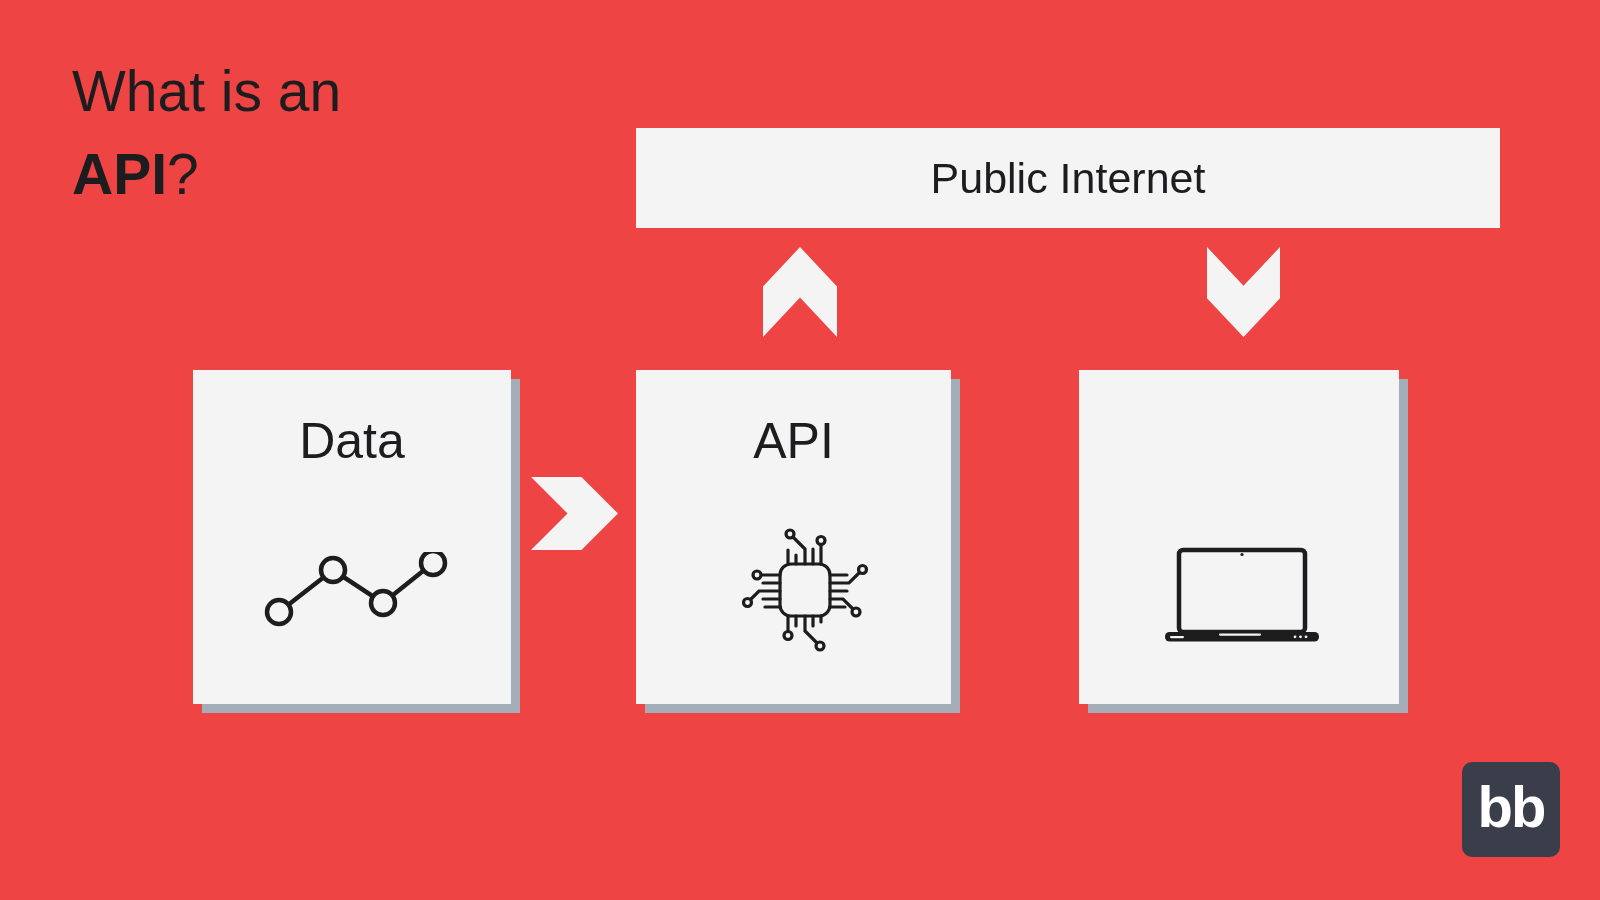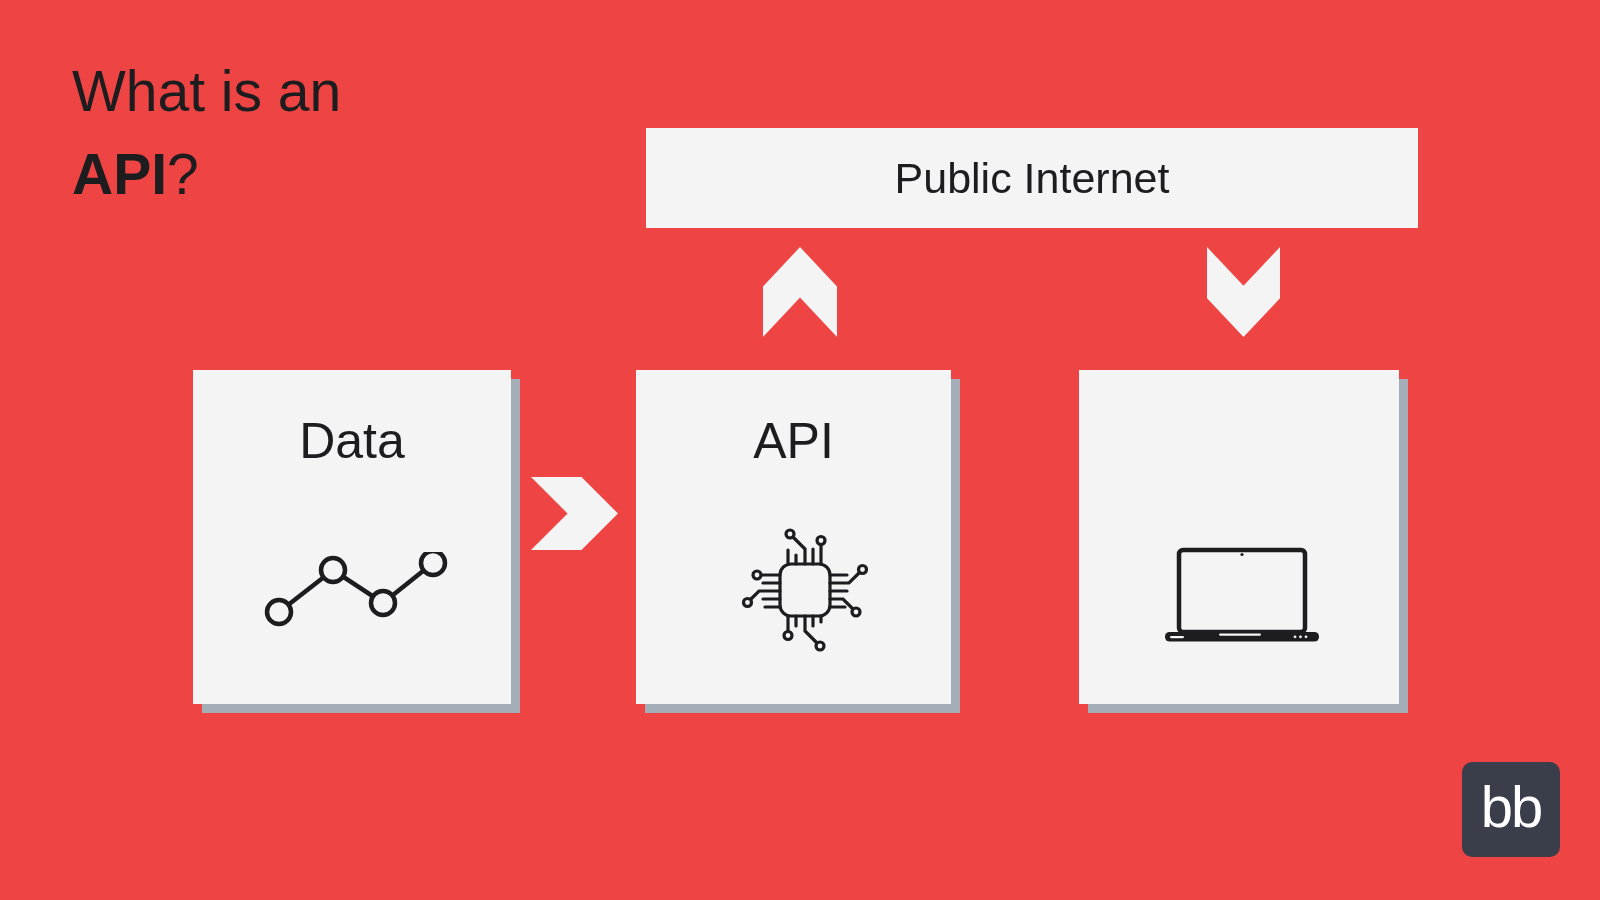--- a/index.html
+++ b/index.html
@@ -13,25 +13,24 @@
   }
   
   .title{
     position:absolute;left:72px;top:50px;
     font-size:57px;line-height:83px;
     font-weight:400;color:#1D1D1F;
   }
   .title .bold{font-weight:700;}
   
   .internet-bar{
-    position:absolute;left:636px;top:128px;width:772px;height:100px;
+    position:absolute;left:636px;top:128px;width:864px;height:100px;
     background:#F4F4F5;
     display:flex;align-items:center;justify-content:center;
     font-size:43px;
-    margin-left:10px;
   }
   
   .node{
     position:absolute;top:370px;height:334px;
     background:#F4F4F5;
     box-shadow:9px 9px 0 0 #A4AEB8;
   }
   .node-data{left:193px;width:318px;}
   .node-api{left:636px;width:315px;}
   .node-app{left:1079px;width:320px;}
@@ -55,21 +54,21 @@
   }
   .chevron-down{
     left:1207px;top:247px;width:73px;height:90px;
     clip-path:polygon(0 0,50% 43%,100% 0,100% 57%,50% 100%,0 57%);
   }
   
   .logo{
     position:absolute;left:1462px;top:762px;width:98px;height:95px;
     background:#3A3E4A;border-radius:10px;
     display:flex;align-items:center;justify-content:center;
-    color:#FFFFFF;font-size:58px;font-weight:400;letter-spacing:-2px;
+    color:#FFFFFF;font-size:58px;font-weight:700;letter-spacing:-2px;
     padding-bottom:6px;box-sizing:border-box;
   }
 </style>
 </head>
 <body>
 
 <div class="canvas">
 
   <div class="title">
     <div>What is an</div>

